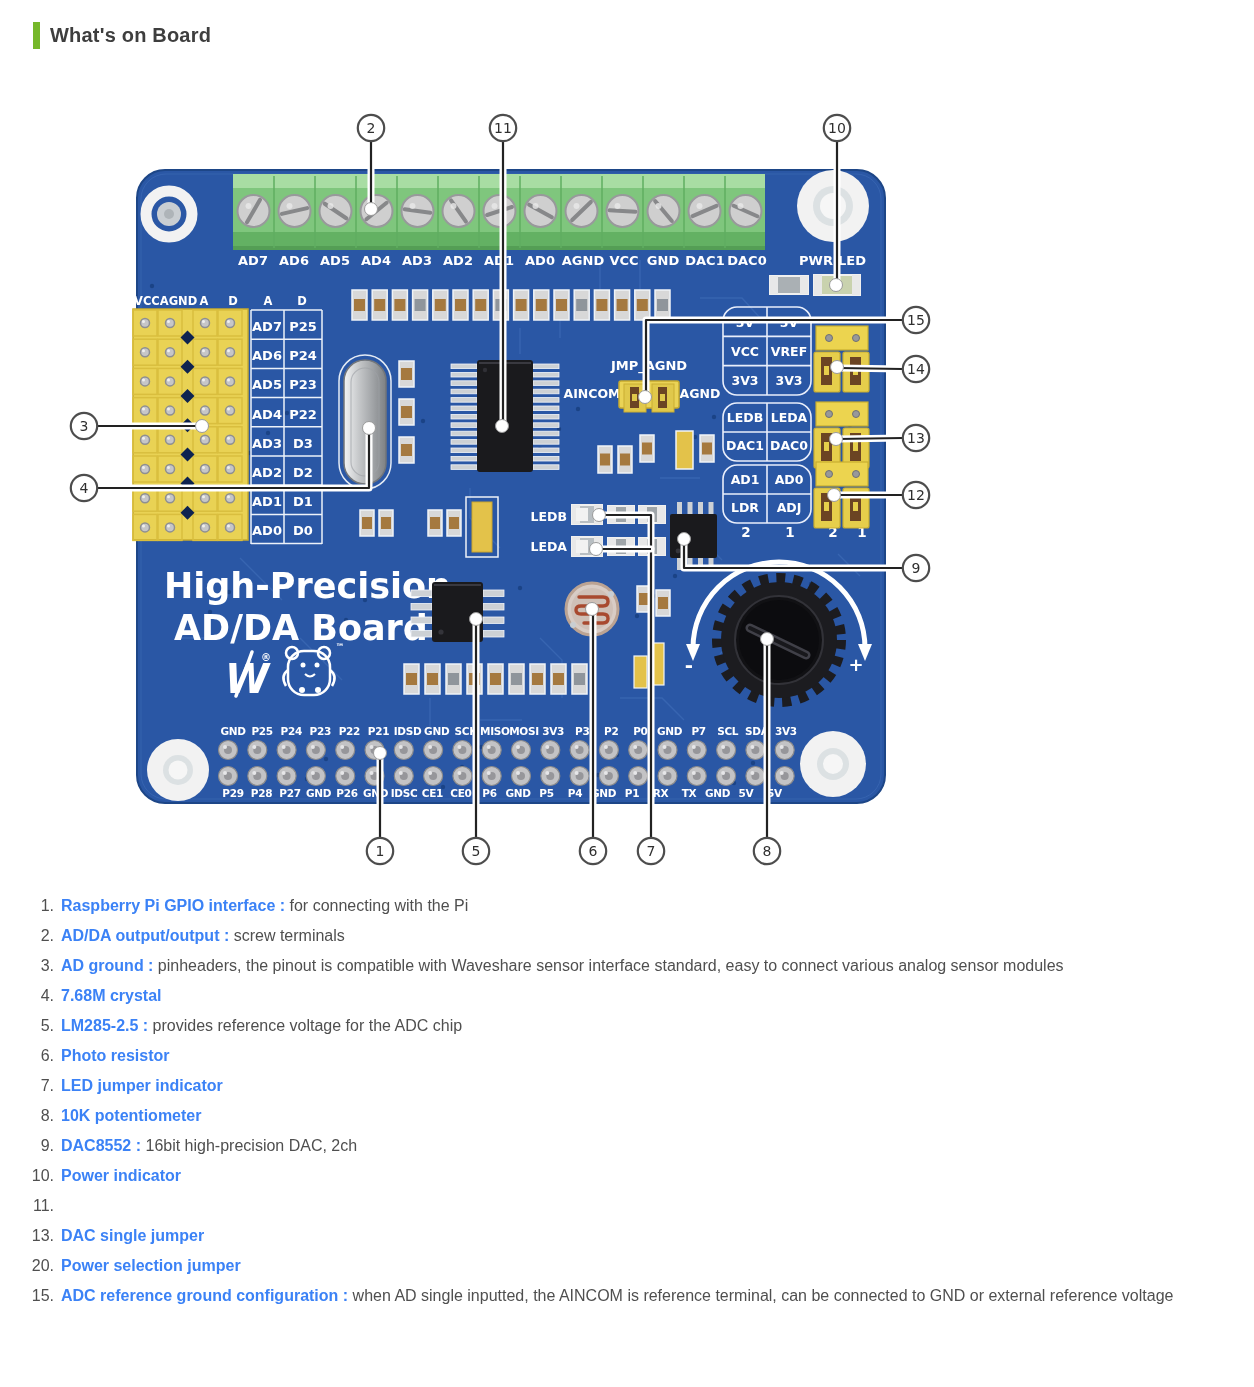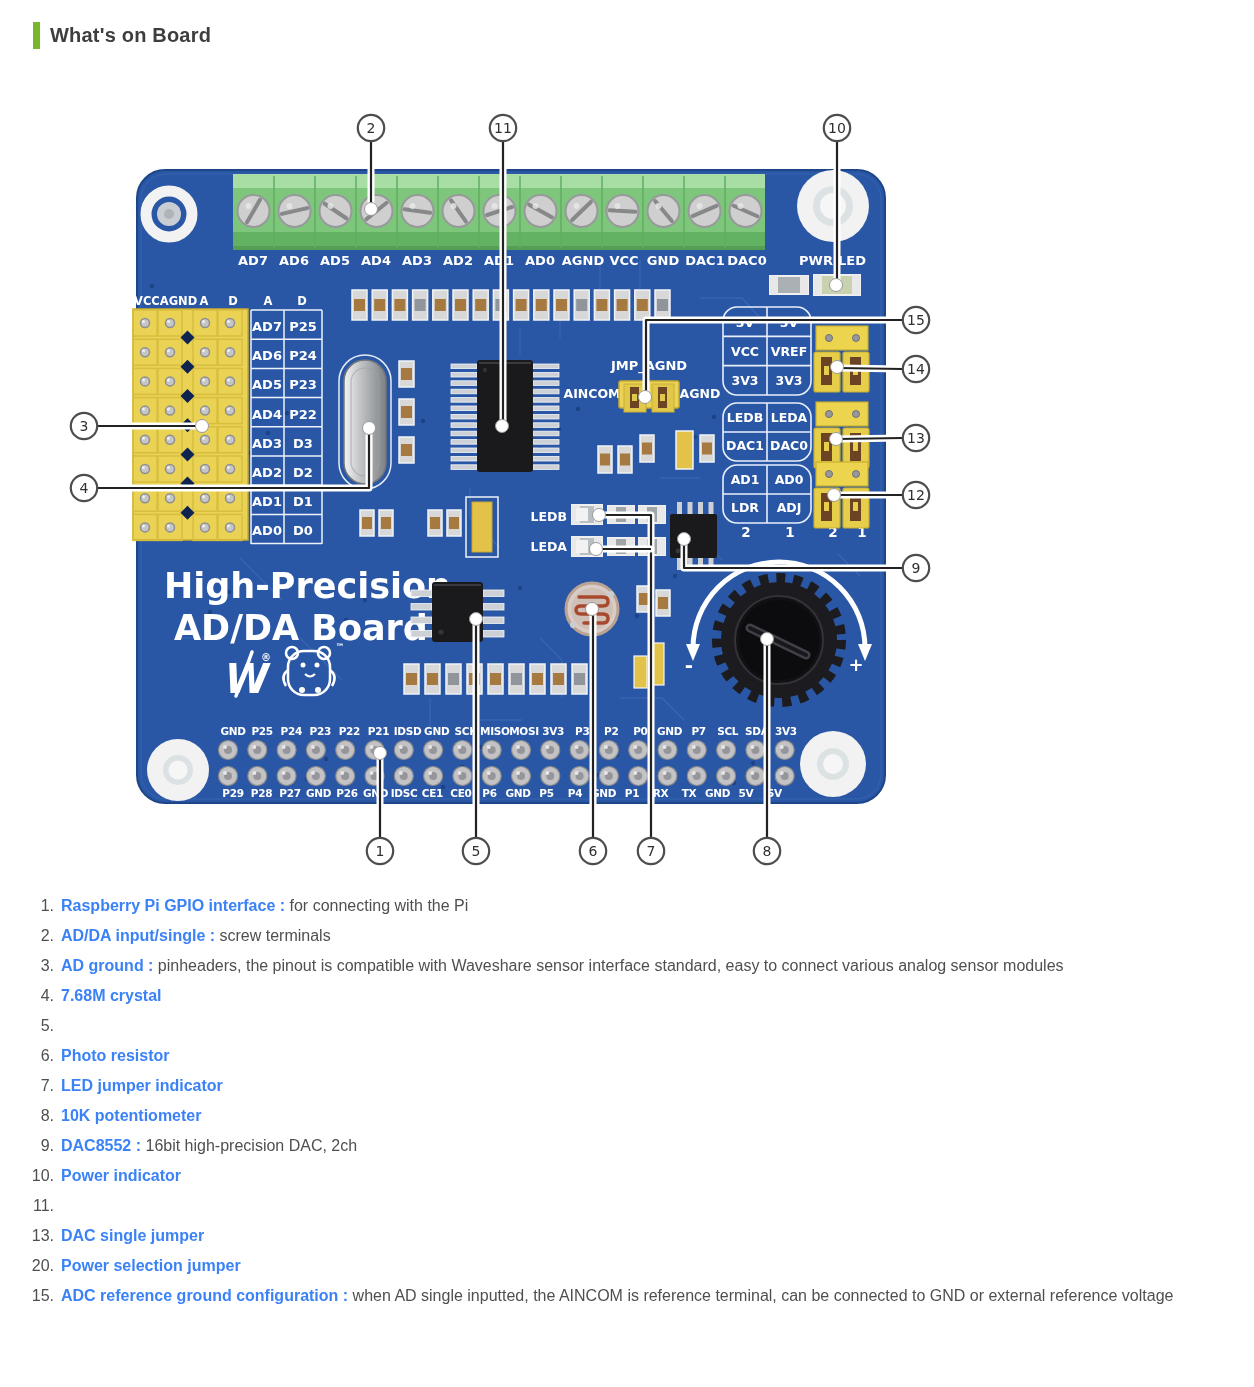--- a/index.html
+++ b/index.html
@@ -888,32 +888,33 @@
     </svg>
 </div>
 
 <ol class="features" id="feature-list">
     <li>
       <span class="num">1.</span>
       <span class="txt"><b>Raspberry Pi GPIO interface :</b> for connecting with the Pi</span>
     </li>
     <li>
       <span class="num">2.</span>
-      <span class="txt"><b>AD/DA input/single :</b> screw terminals</span>
+      <span class="txt"><b>AD/DA output/output :</b> screw terminals</span>
     </li>
     <li>
       <span class="num">3.</span>
       <span class="txt"><b>AD ground :</b> pinheaders, the pinout is compatible with Waveshare sensor interface standard, easy to connect various analog sensor modules</span>
     </li>
     <li>
       <span class="num">4.</span>
       <span class="txt"><b>7.68M crystal</b></span>
     </li>
     <li>
       <span class="num">5.</span>
+      <span class="txt"><b>LM285-2.5 :</b> provides reference voltage for the ADC chip</span>
     </li>
     <li>
       <span class="num">6.</span>
       <span class="txt"><b>Photo resistor</b></span>
     </li>
     <li>
       <span class="num">7.</span>
       <span class="txt"><b>LED jumper indicator</b></span>
     </li>
     <li>

